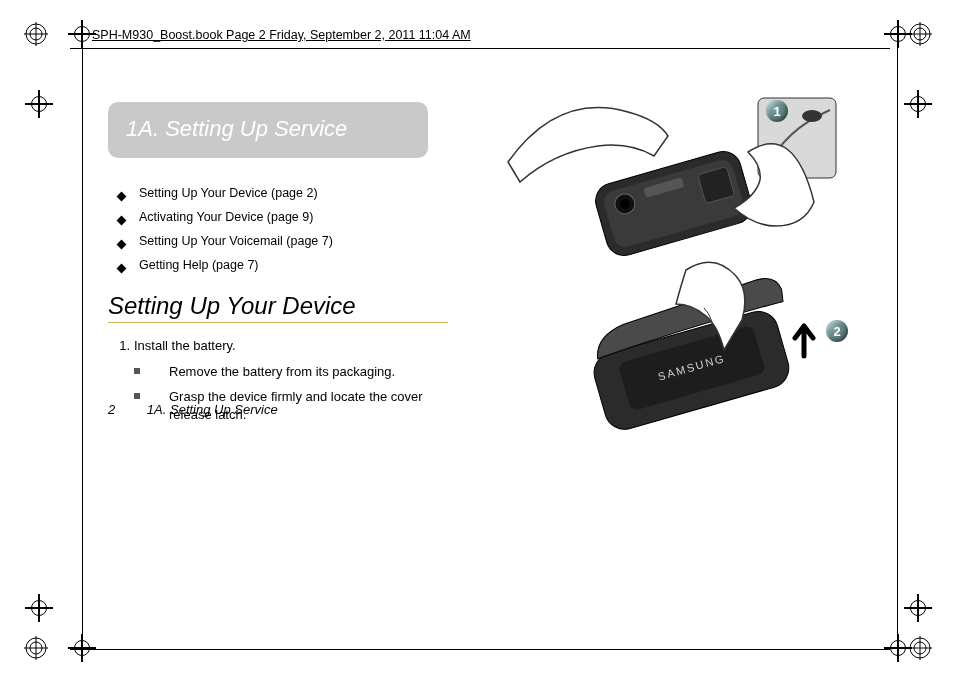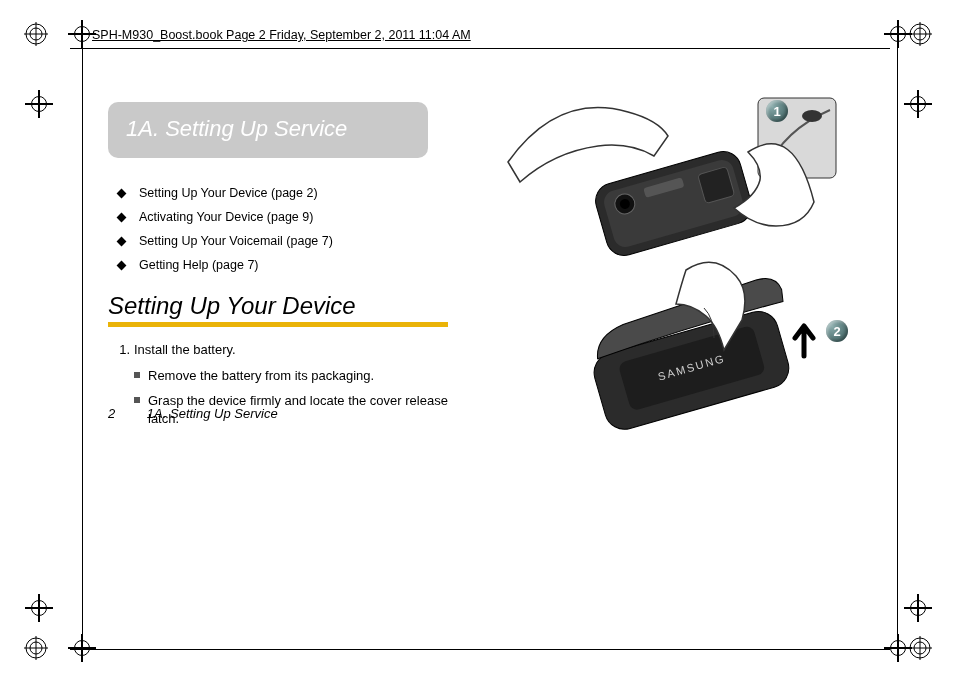--- a/index.html
+++ b/index.html
@@ -21,29 +21,29 @@
   .header-running { position: absolute; left: 92px; top: 28px; font-size: 12.5px; text-decoration: underline; }
 
   .content { position: absolute; left: 108px; top: 102px; width: 740px; height: 500px; }
 
   .leftcol { position: absolute; left: 0; top: 0; width: 350px; }
 
   .title-pill { background: #c9c9c9; border-radius: 10px; padding: 14px 18px 16px 18px; width: 320px; }
   .title-pill .t { font-style: italic; font-size: 22px; color: #fff; font-weight: 500; }
 
   .toc { margin-top: 28px; margin-left: 4px; }
-  .toc li { list-style: none; font-size: 12.5px; margin-bottom: 10px; display:flex; align-items:flex-start; }
+  .toc li { list-style: none; font-size: 12.5px; margin-bottom: 10px; display:flex; align-items:flex-end; }
   .toc li .dia { display:inline-block; width:7px; height:7px; background:#000; transform:rotate(45deg); margin: 4px 14px 0 6px; flex:0 0 auto; }
 
-  .h2 { font-style: italic; font-size: 24px; font-weight: 400; margin-top: 20px; border-bottom: 5px solid #eab308; padding-bottom: 2px; width: 340px; }
+  .h2 { font-style: italic; font-size: 24px; font-weight: 400; margin-top: 20px; border-bottom: 1px solid #eab308; padding-bottom: 2px; width: 340px; }
 
   .steps { margin-top: 14px; font-size: 13px; line-height: 1.35; }
   .step-num { display:flex; }
   .step-num .n { width: 22px; text-align:right; margin-right:4px; }
-  .sub { margin-left: 26px; margin-top: 8px; display:flex; }
+  .sub { margin-left: 26px; margin-top: 8px; display:flex;gap:21px; }
   .sub .sq { width:6px; height:6px; background:#555; margin:5px 8px 0 0; flex:0 0 auto; }
   .sub .txt { flex:1; }
 
   .footer { position:absolute; left:0; bottom:6px; font-size:13px; }
   .footer .pg { font-style: italic; margin-right: 28px; }
   .footer .sec { font-style: italic; }
 
   .illus { position: absolute; right: -10px; top: -10px; width: 360px; height: 340px; }
 
   .numbadge { width:22px; height:22px; border-radius:50%; display:flex; align-items:center; justify-content:center; color:#fff; font-size:13px; font-weight:bold; box-shadow: inset -2px -2px 3px rgba(0,0,0,0.25), inset 2px 2px 3px rgba(255,255,255,0.4); }

